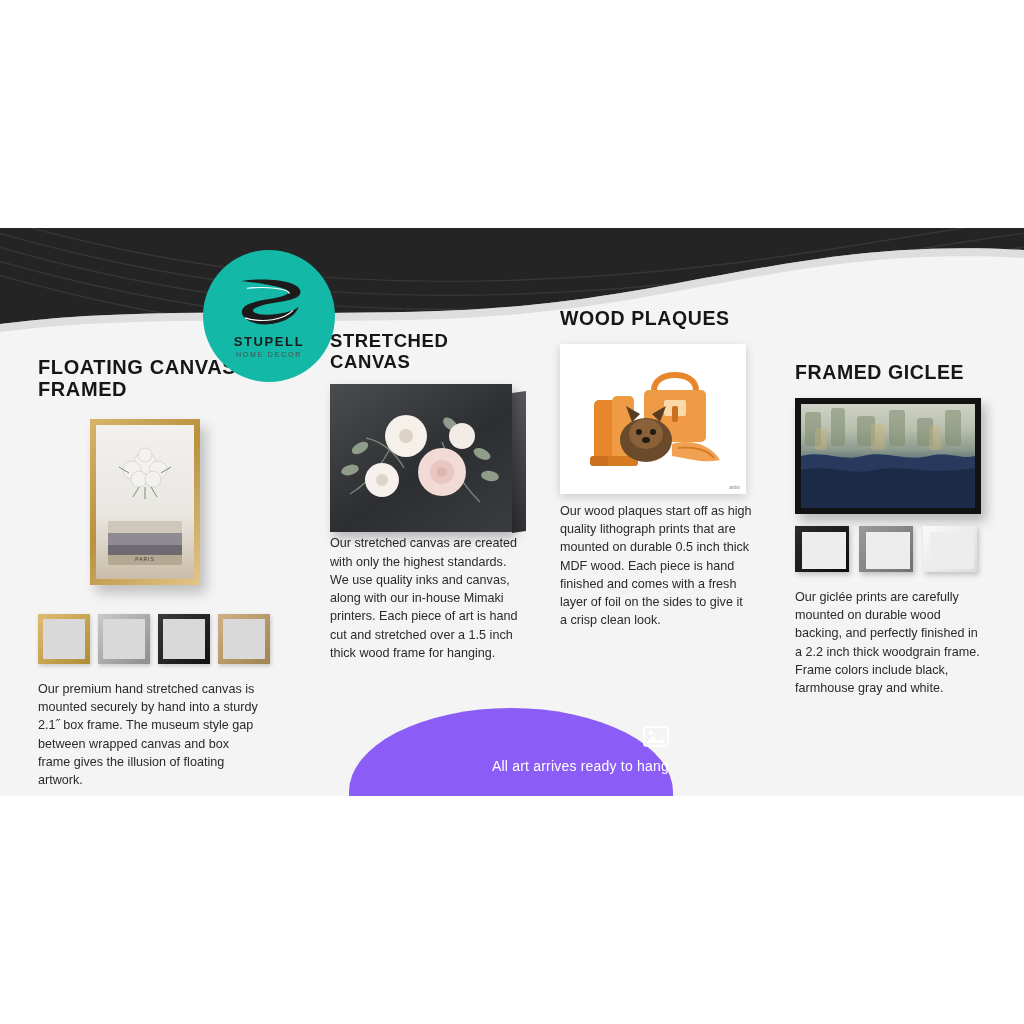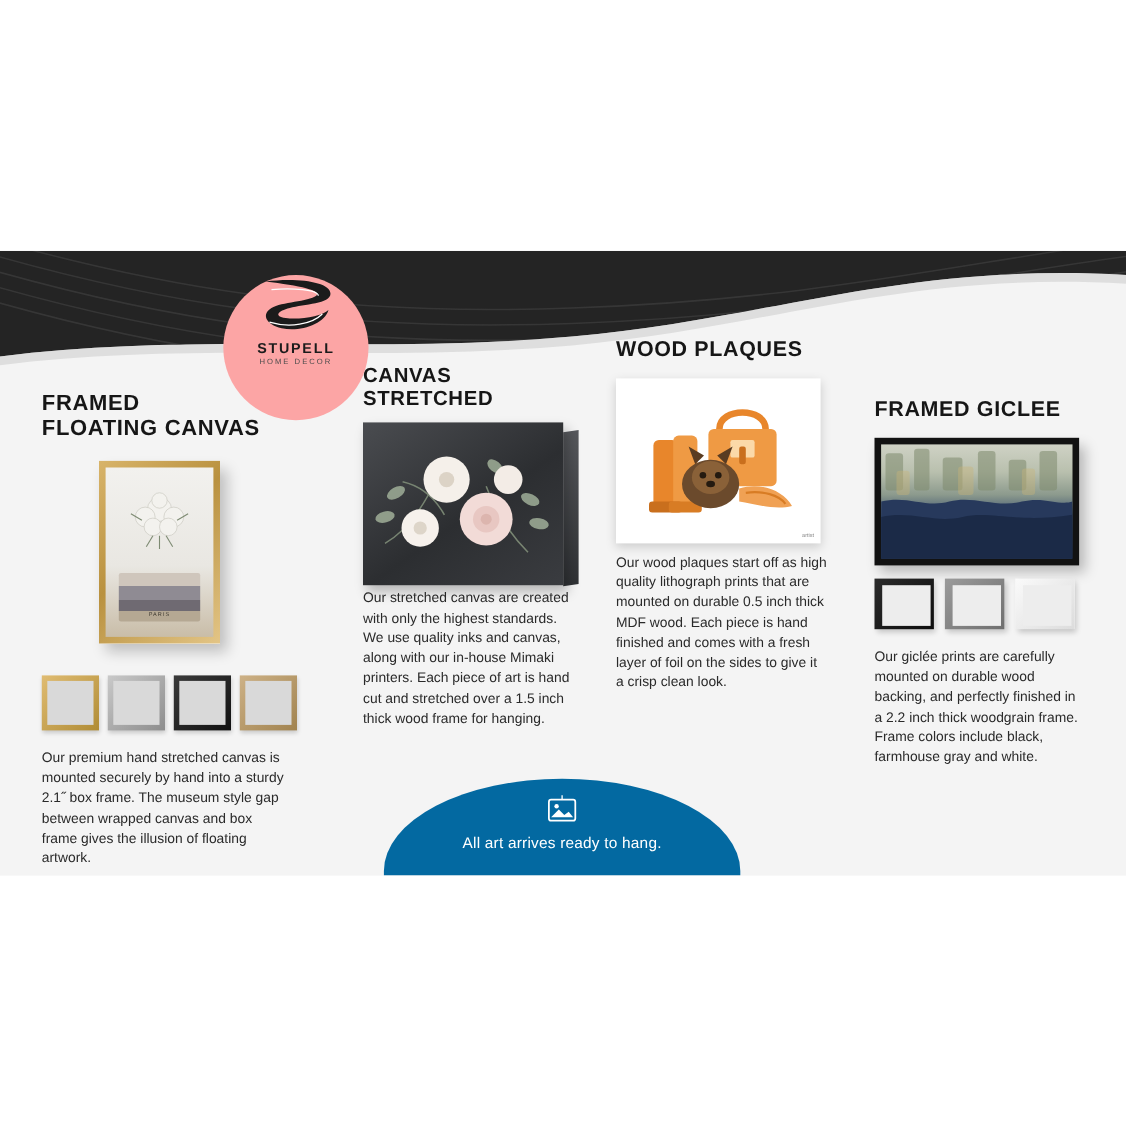--- a/index.html
+++ b/index.html
@@ -35,24 +35,25 @@
   .dark-wave svg { display: block; }
 
   
   .logo-badge {
     position: absolute;
     left: 203px;
     top: 250px;
     width: 132px;
     height: 132px;
     border-radius: 50%;
-    background: #fca5a5;
+    background: #14b8a6;
     display: flex;
     flex-direction: column;
     align-items: center;
+    justify-content: center;
     z-index: 6;
   }
   .logo-mark {
     width: 74px;
     height: 58px;
     margin-bottom: 2px;
   }
   .logo-name {
     font-size: 13px;
     font-weight: bold;
@@ -186,26 +187,26 @@
   .fg-white .fill { background: linear-gradient(135deg,#fafafa,#dcdcdc); }
   #col-giclee .col-body { margin-top: 16px; width: 192px; }
 
   
   .bottom-banner {
     position: absolute;
     left: 349px;
     bottom: 0;
     width: 324px;
     height: 88px;
-    background: #0369a1;
+    background: #8b5cf6;
     border-top-left-radius: 170px 88px;
     border-top-right-radius: 170px 88px;
     display: flex;
     flex-direction: column;
-    align-items: center;
+    align-items: flex-end;
     justify-content: flex-start;
     padding-top: 14px;
     box-sizing: border-box;
     z-index: 7;
   }
   .banner-text {
     color: #ffffff;
     font-size: 14px;
     letter-spacing: 0.2px;
     margin-top: 8px;
@@ -241,22 +242,22 @@
       <path d="M10 6 C40 2 74 6 74 18 C74 28 48 28 34 32 C22 35 18 40 30 42 C44 44 66 40 72 34 C68 48 44 56 26 52 C10 48 6 38 16 32 C26 26 52 26 60 20 C66 15 44 10 10 6 Z" fill="#1b1b1b"></path>
       <path d="M16 14 C36 12 62 14 62 20" stroke="#ffffff" stroke-width="1.2" fill="none"></path>
       <path d="M14 46 C34 52 56 48 66 38" stroke="#ffffff" stroke-width="1.2" fill="none"></path>
     </svg>
     <div class="logo-name">STUPELL</div>
     <div class="logo-sub">HOME DECOR</div>
   </div>
 
   <div class="col" id="col-framed-floating">
     <div class="col-title">
+      <div>FLOATING CANVAS</div>
       <div>FRAMED</div>
-      <div>FLOATING CANVAS</div>
     </div>
 
     <div class="ff-art-wrap">
       <div class="ff-frame">
         <div class="ff-canvas">
           <svg class="ff-flowers" viewBox="0 0 72 72" xmlns="http://www.w3.org/2000/svg">
             <g fill="#f3f2ee" stroke="#cfcdc6" stroke-width="0.7">
               <circle cx="36" cy="20" r="11"></circle>
               <circle cx="23" cy="27" r="9"></circle>
               <circle cx="49" cy="27" r="9"></circle>
@@ -292,22 +293,22 @@
       <div class="swatch sw-wood">
           <div class="inner"></div>
         </div>
     </div>
 
     <div class="col-body">Our premium hand stretched canvas is mounted securely by hand into a sturdy 2.1˝ box frame. The museum style gap between wrapped canvas and box frame gives the illusion of floating artwork.</div>
   </div>
 
   <div class="col" id="col-stretched">
     <div class="col-title">
+      <div>STRETCHED</div>
       <div>CANVAS</div>
-      <div>STRETCHED</div>
     </div>
 
     <div class="sc-art">
       <div class="sc-side"></div>
       <div class="sc-face">
         <svg viewBox="0 0 182 148" width="182" height="148" xmlns="http://www.w3.org/2000/svg">
           <g stroke="#7f8d78" stroke-width="1.4" fill="none" opacity="0.9">
             <path d="M20 110 C44 96 58 70 70 46"></path>
             <path d="M150 118 C132 100 120 80 112 58"></path>
             <path d="M36 54 C54 58 66 70 74 84"></path>

